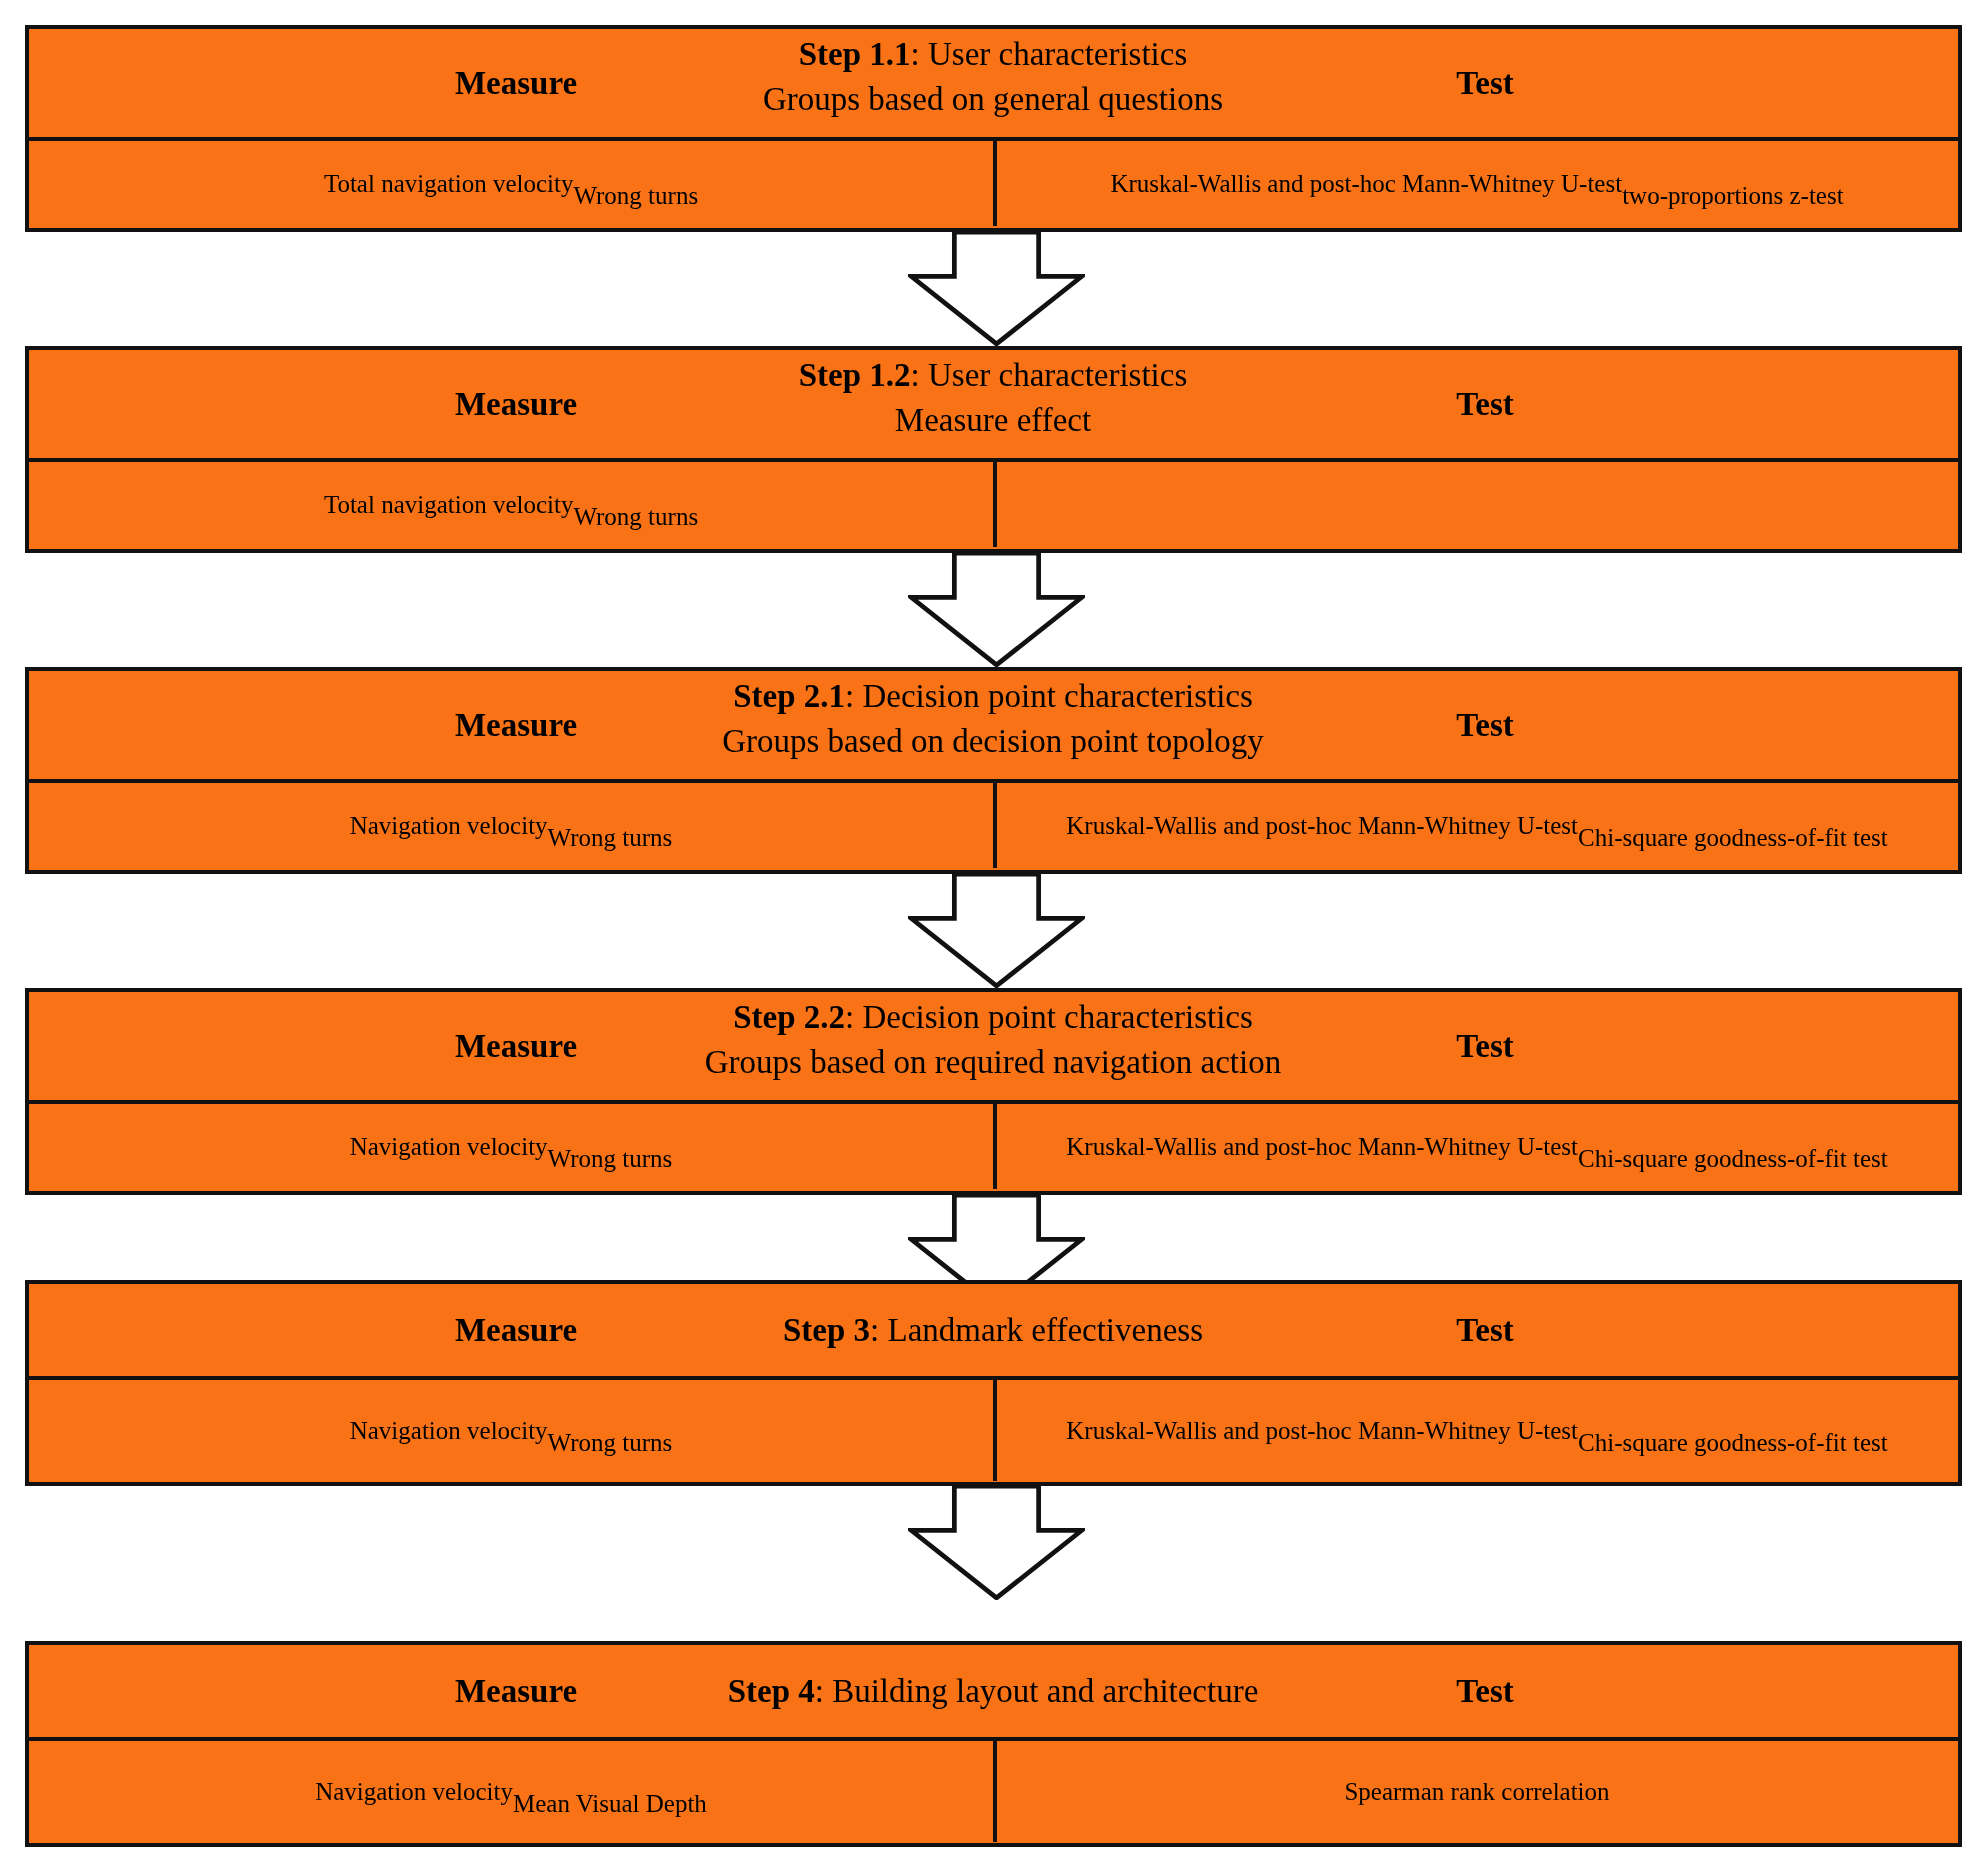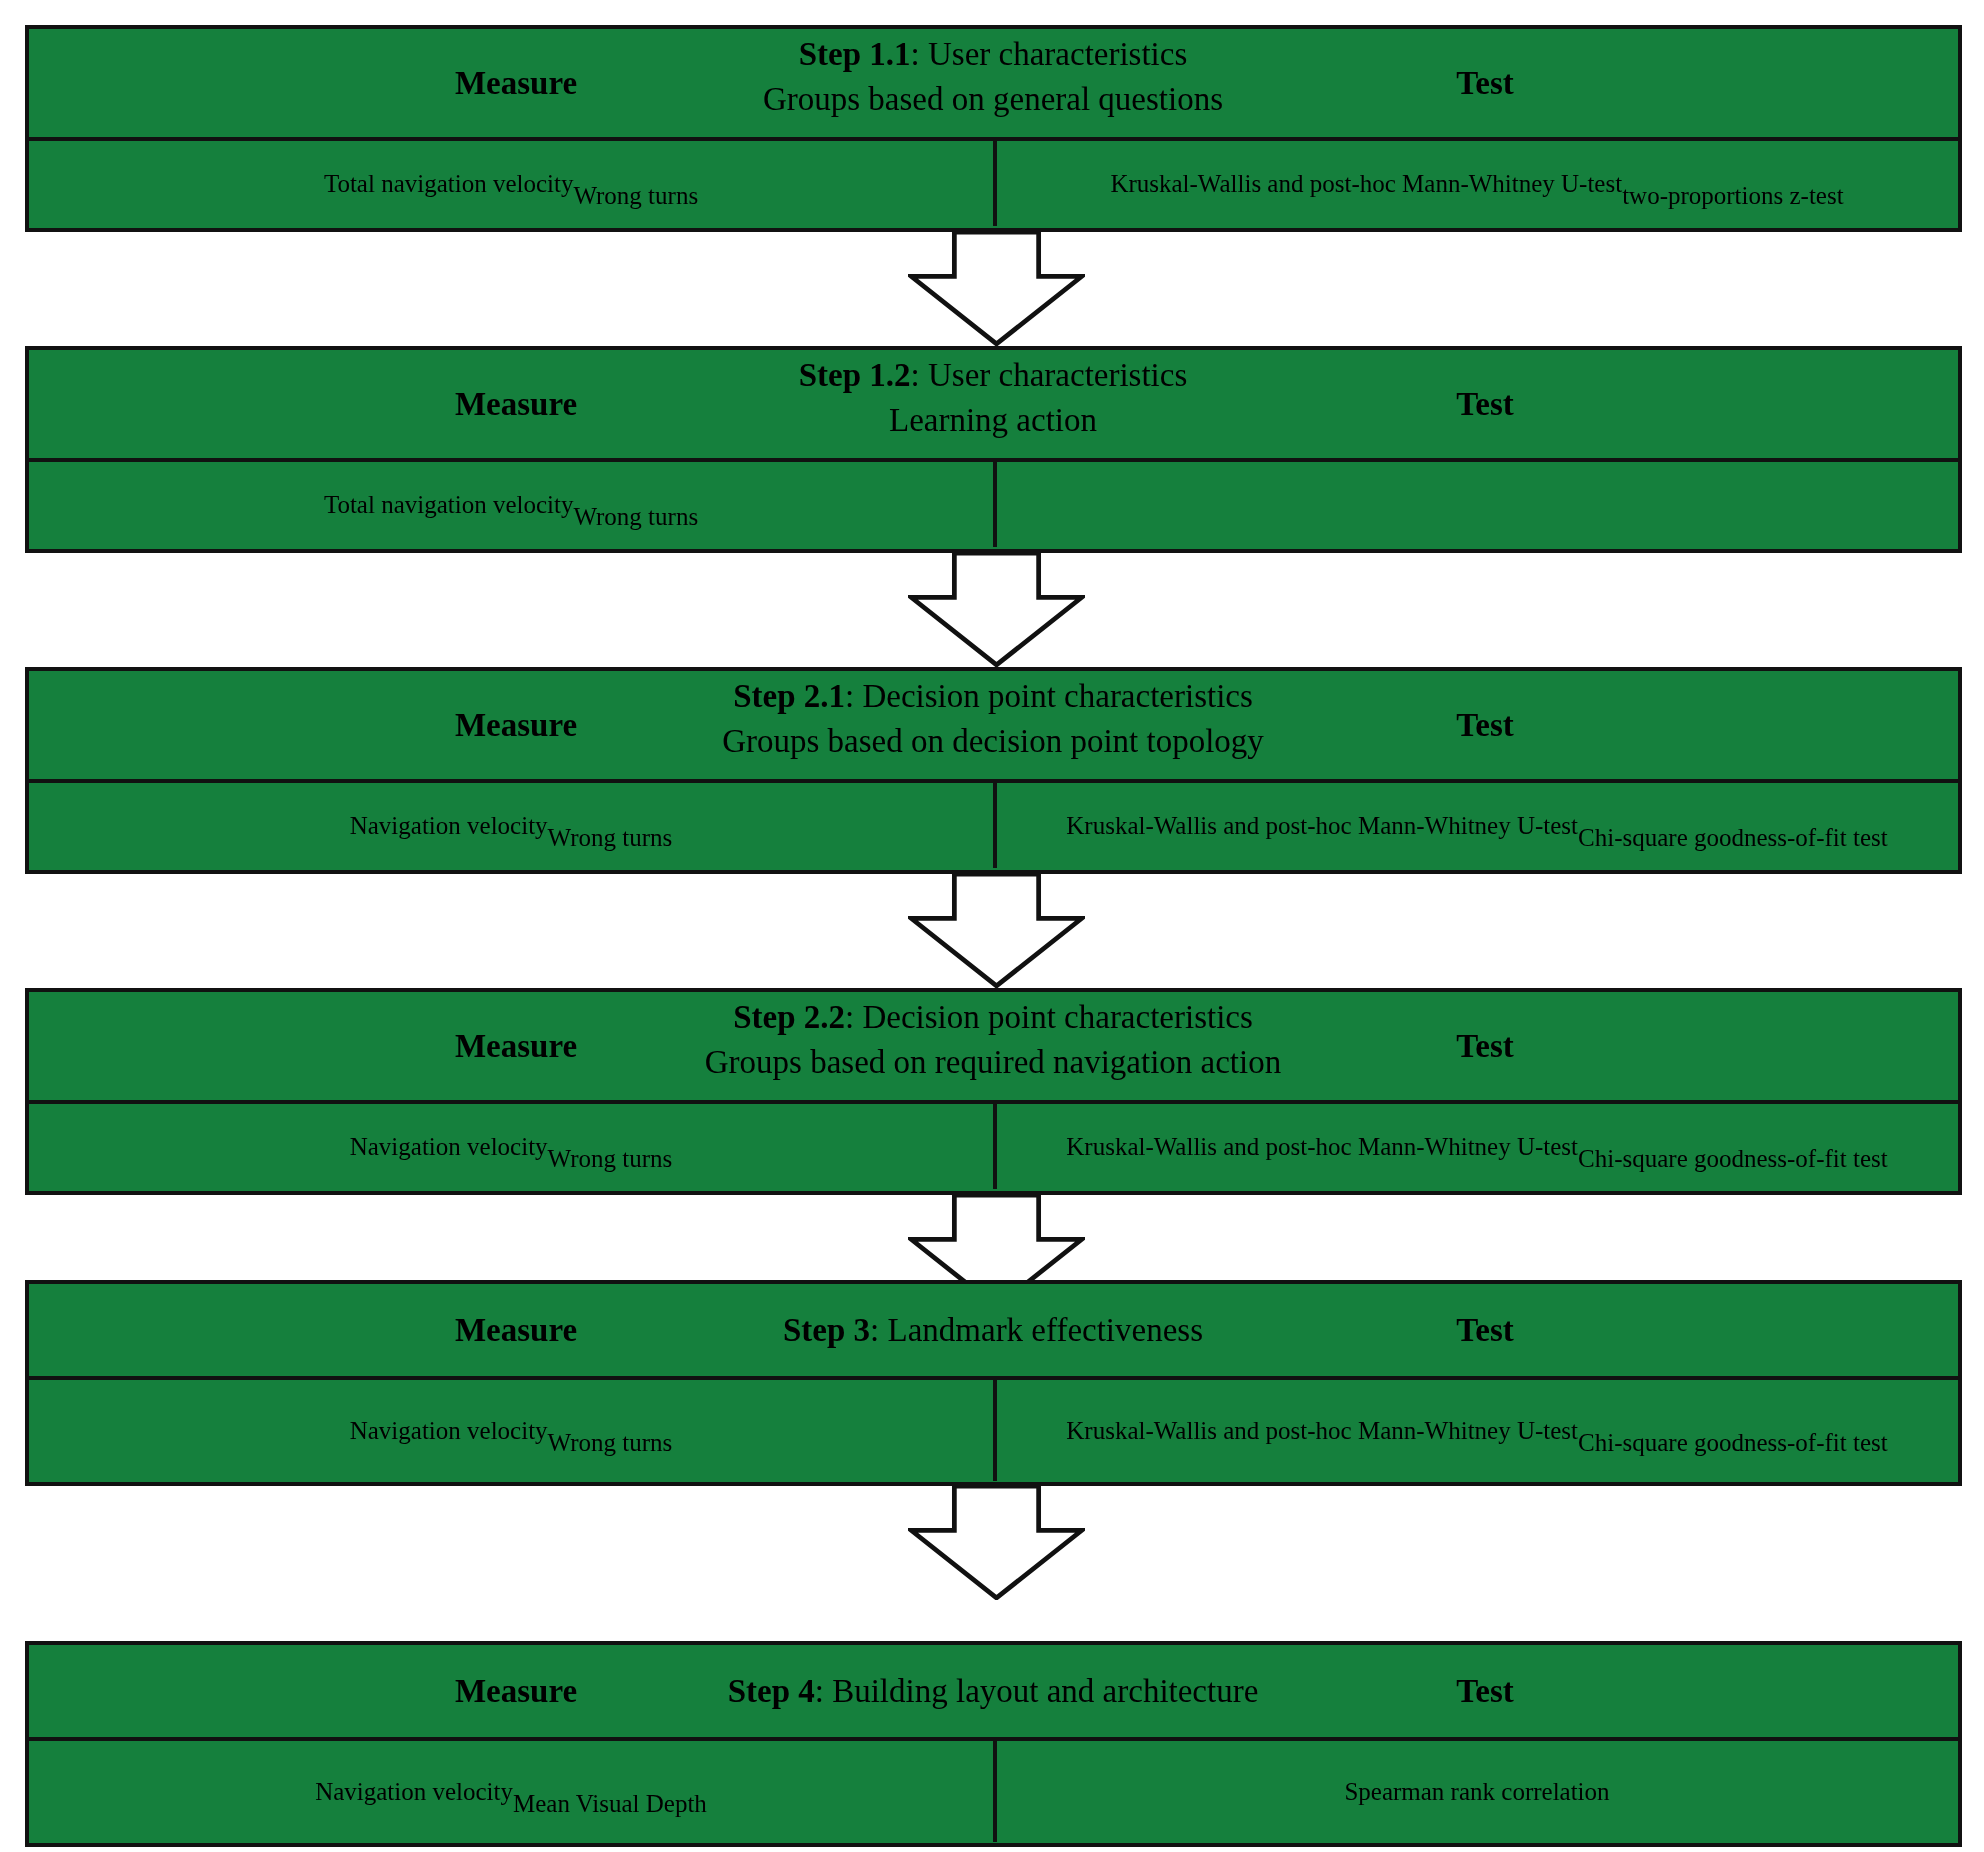--- a/index.html
+++ b/index.html
@@ -22,21 +22,21 @@
     background: #ffffff;
   }
 
   
   .step-box {
     position: absolute;
     left: 25px;
     width: 1937px;              
     box-sizing: border-box;
     border: 4.7px solid #111111;
-    background: #15803d;
+    background: #f97316;
   }
 
   .box-header {
     position: relative;
     box-sizing: border-box;
     width: 100%;
     border-bottom: 4.7px solid #111111;
   }
 
   .box-body {
@@ -155,21 +155,21 @@
       <path d="M 88 2 L 88 0 L 248 0 L 248 2 L 248 84 L 330 84 L 168 212 L 6 84 L 88 84 Z" fill="#ffffff" stroke="#111111" stroke-width="9" stroke-linejoin="miter"></path>
     </svg>
   </div>
 
   <div class="step-box" style="top:346px; height:207px;">
     <div class="box-header h2" style="height:112px;">
       <div class="hdr-grid">
         <div class="hdr-label hdr-measure">Measure</div>
         <div class="hdr-title">
           <span class="step-no">Step 1.2</span><span>: </span><span>User characteristics</span>
-          <span class="sub">Learning action</span>
+          <span class="sub">Measure effect</span>
         </div>
         <div class="hdr-label hdr-test">Test</div>
       </div>
     </div>
     <div class="box-body" style="height:85px;">
       <div class="col-divider"></div>
       <div class="cell cell-measure">
         <div class="cell-line">Total navigation velocity</div>
         <div class="cell-line">Wrong turns</div>
       </div>

